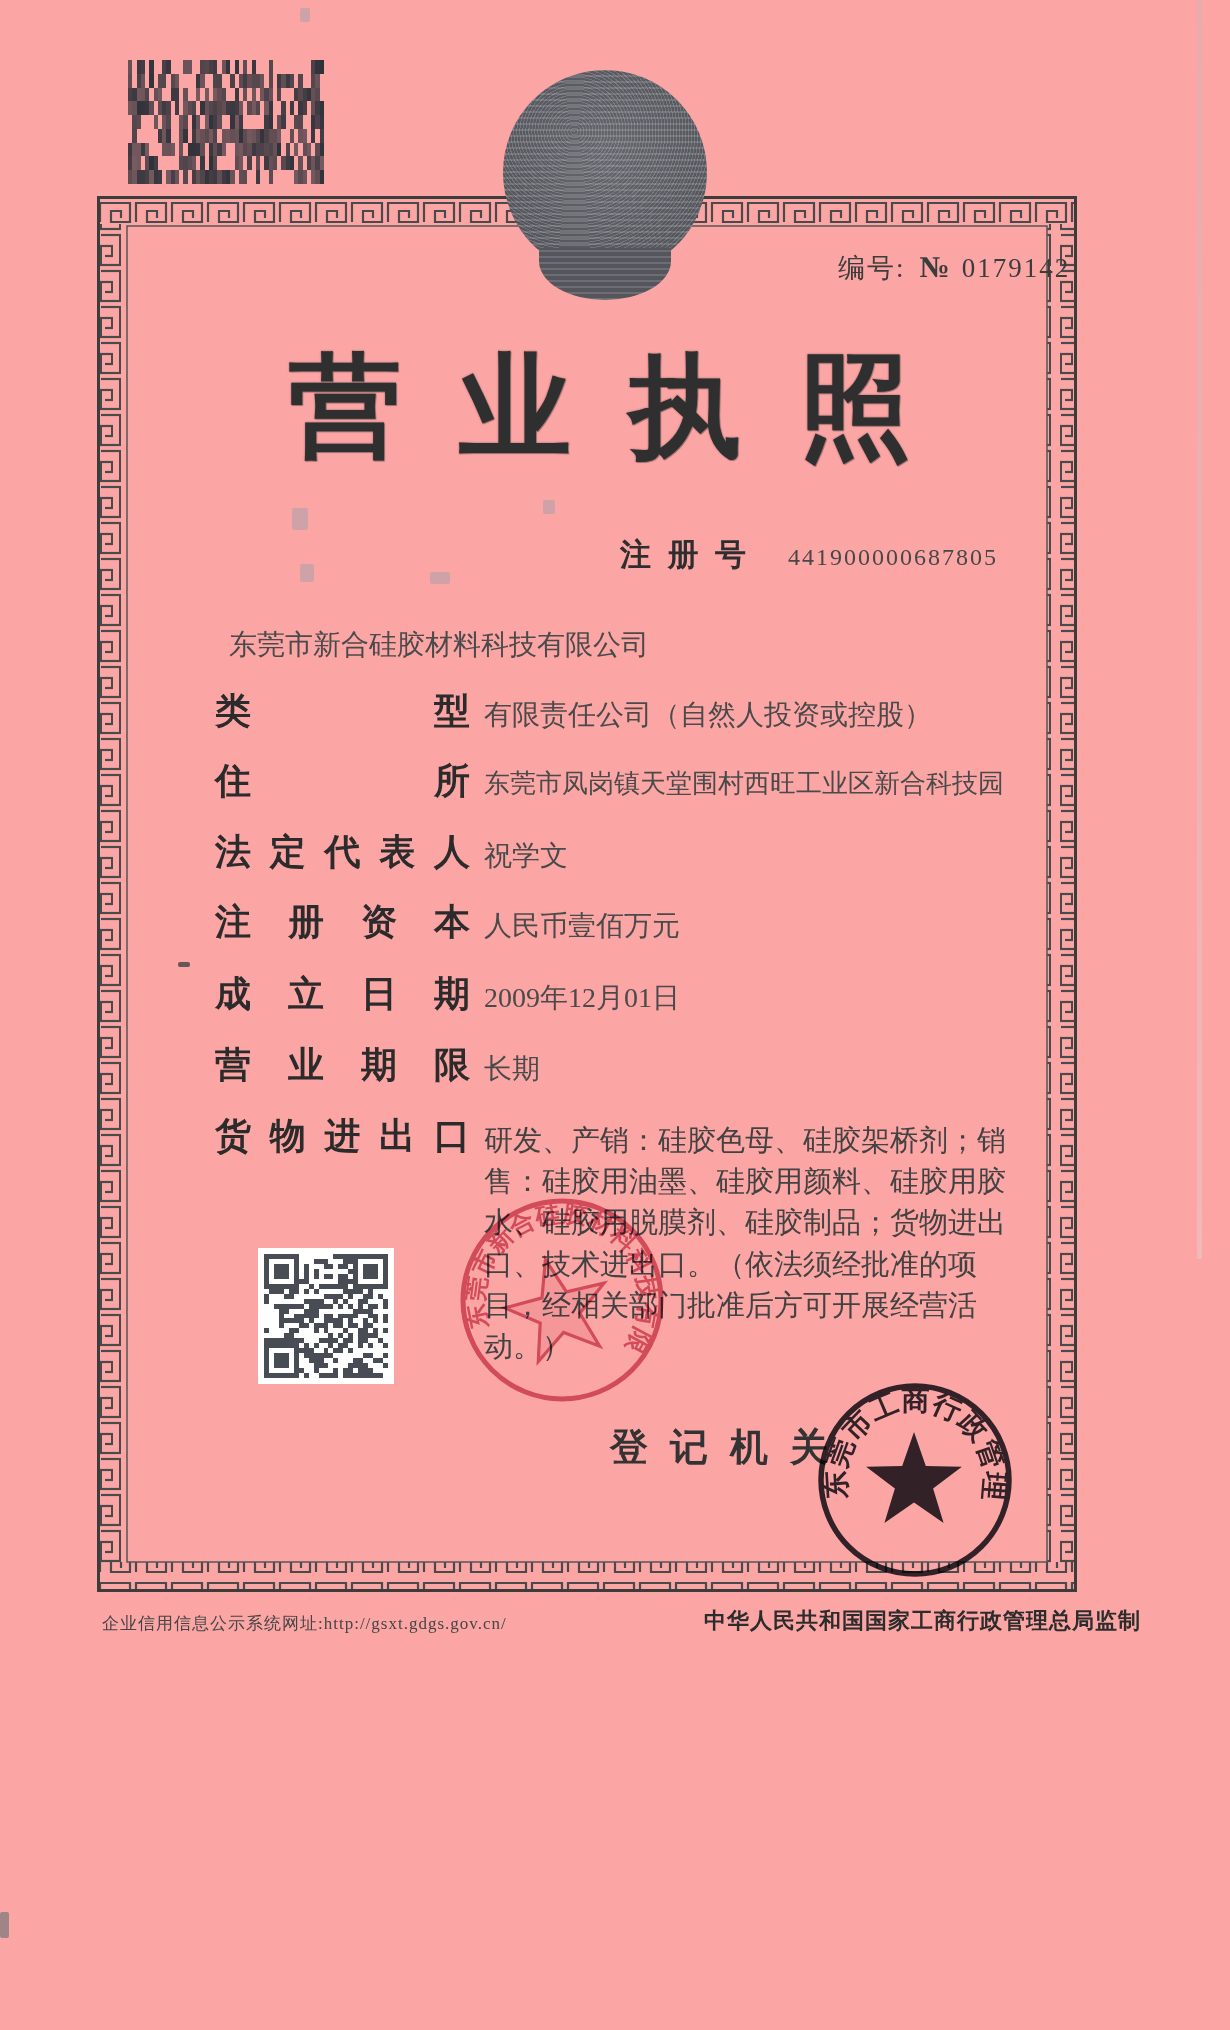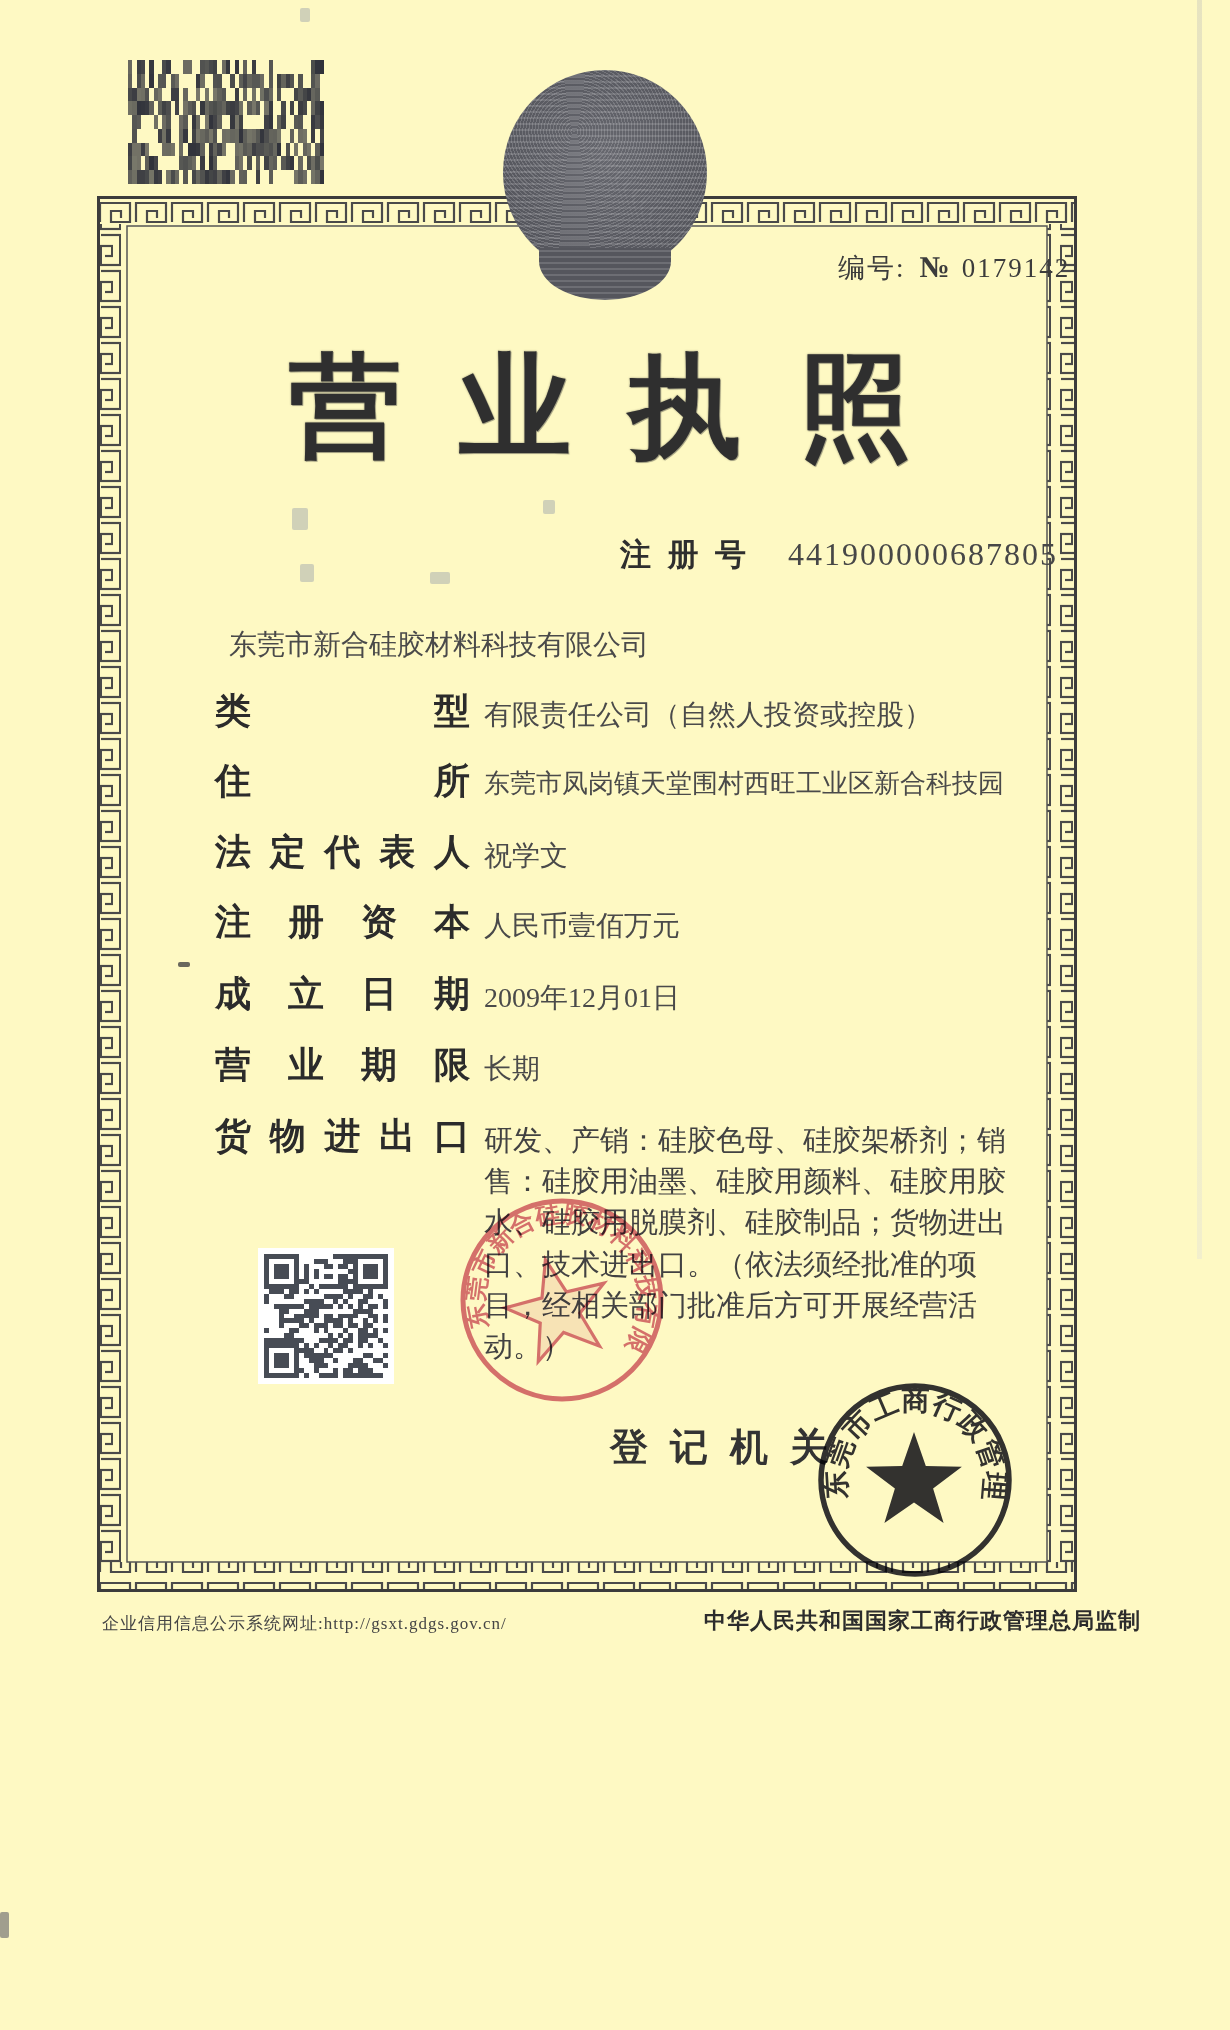--- a/index.html
+++ b/index.html
@@ -1,16 +1,16 @@
 <!DOCTYPE html>
 <html><head>
 <meta charset="utf-8">
 <style>
   html,body{margin:0;padding:0;background:#ffffff;}
-  .page{position:relative;width:1230px;height:2030px;background:#fef9c3;overflow:hidden;
+  .page{position:relative;width:1230px;height:2030px;background:#fca5a5;overflow:hidden;
         font-family:"Liberation Serif",serif;color:#3a3a3a;}
   .page::after{content:"";position:absolute;right:28px;top:0;width:5px;height:62%;
         background:linear-gradient(#bbb,#ddd);opacity:.35;}
   
   .frame-svg{position:absolute;left:97px;top:196px;z-index:1;}
   
   .barcode{position:absolute;left:128px;top:60px;width:196px;height:124px;z-index:3;
         display:grid;grid-template-columns:repeat(46,1fr);grid-template-rows:repeat(9,1fr);
         filter:blur(.4px);}
   .barcode .c{background:transparent;}
@@ -30,21 +30,21 @@
   
   .serial{position:absolute;left:838px;top:250px;z-index:5;font-size:27px;color:#3c3c3c;
         letter-spacing:2px;white-space:nowrap;}
   .serial .no-mark{font-weight:700;font-size:30px;padding:0 10px 0 14px;}
   .doc-title{position:absolute;left:120px;width:960px;top:332px;z-index:5;text-align:center;
         font-size:112px;font-weight:700;color:#2f2f2f;letter-spacing:58px;text-indent:58px;
         text-shadow:0 0 2px rgba(30,30,30,.55), 1px 1px 0 rgba(60,60,60,.35);white-space:nowrap;}
   .reg-row{position:absolute;left:620px;top:534px;z-index:5;display:flex;align-items:baseline;}
   .reg-label{width:126px;font-size:31px;font-weight:700;color:#2e2e2e;
         text-align:justify;text-align-last:justify;text-justify:inter-character;}
-  .reg-value{margin-left:42px;font-size:32px;color:#474747;letter-spacing:2px;}
+  .reg-value{margin-left:42px;font-size:24px;color:#474747;letter-spacing:2px;}
   
   .row{position:absolute;left:215px;z-index:5;display:flex;align-items:flex-start;}
   .flabel{width:255px;flex:0 0 255px;font-size:36px;line-height:1.1;font-weight:700;color:#2b2b2b;
         text-align:justify;text-align-last:justify;text-justify:inter-character;}
   .fvalue{margin-left:14px;width:548px;font-size:28px;line-height:1.32;color:#4a4a4a;padding-top:5px;}
   .fvalue.small{font-size:29px;line-height:1.42;padding-top:3px;color:#424242;}
   
   .qr{position:absolute;left:258px;top:1248px;width:136px;height:136px;background:#fff;z-index:4;
         padding:6px;box-sizing:border-box;filter:blur(.3px);}
   .qr-grid{display:grid;width:124px;height:124px;grid-template-columns:repeat(25,1fr);grid-template-rows:repeat(25,1fr);}

